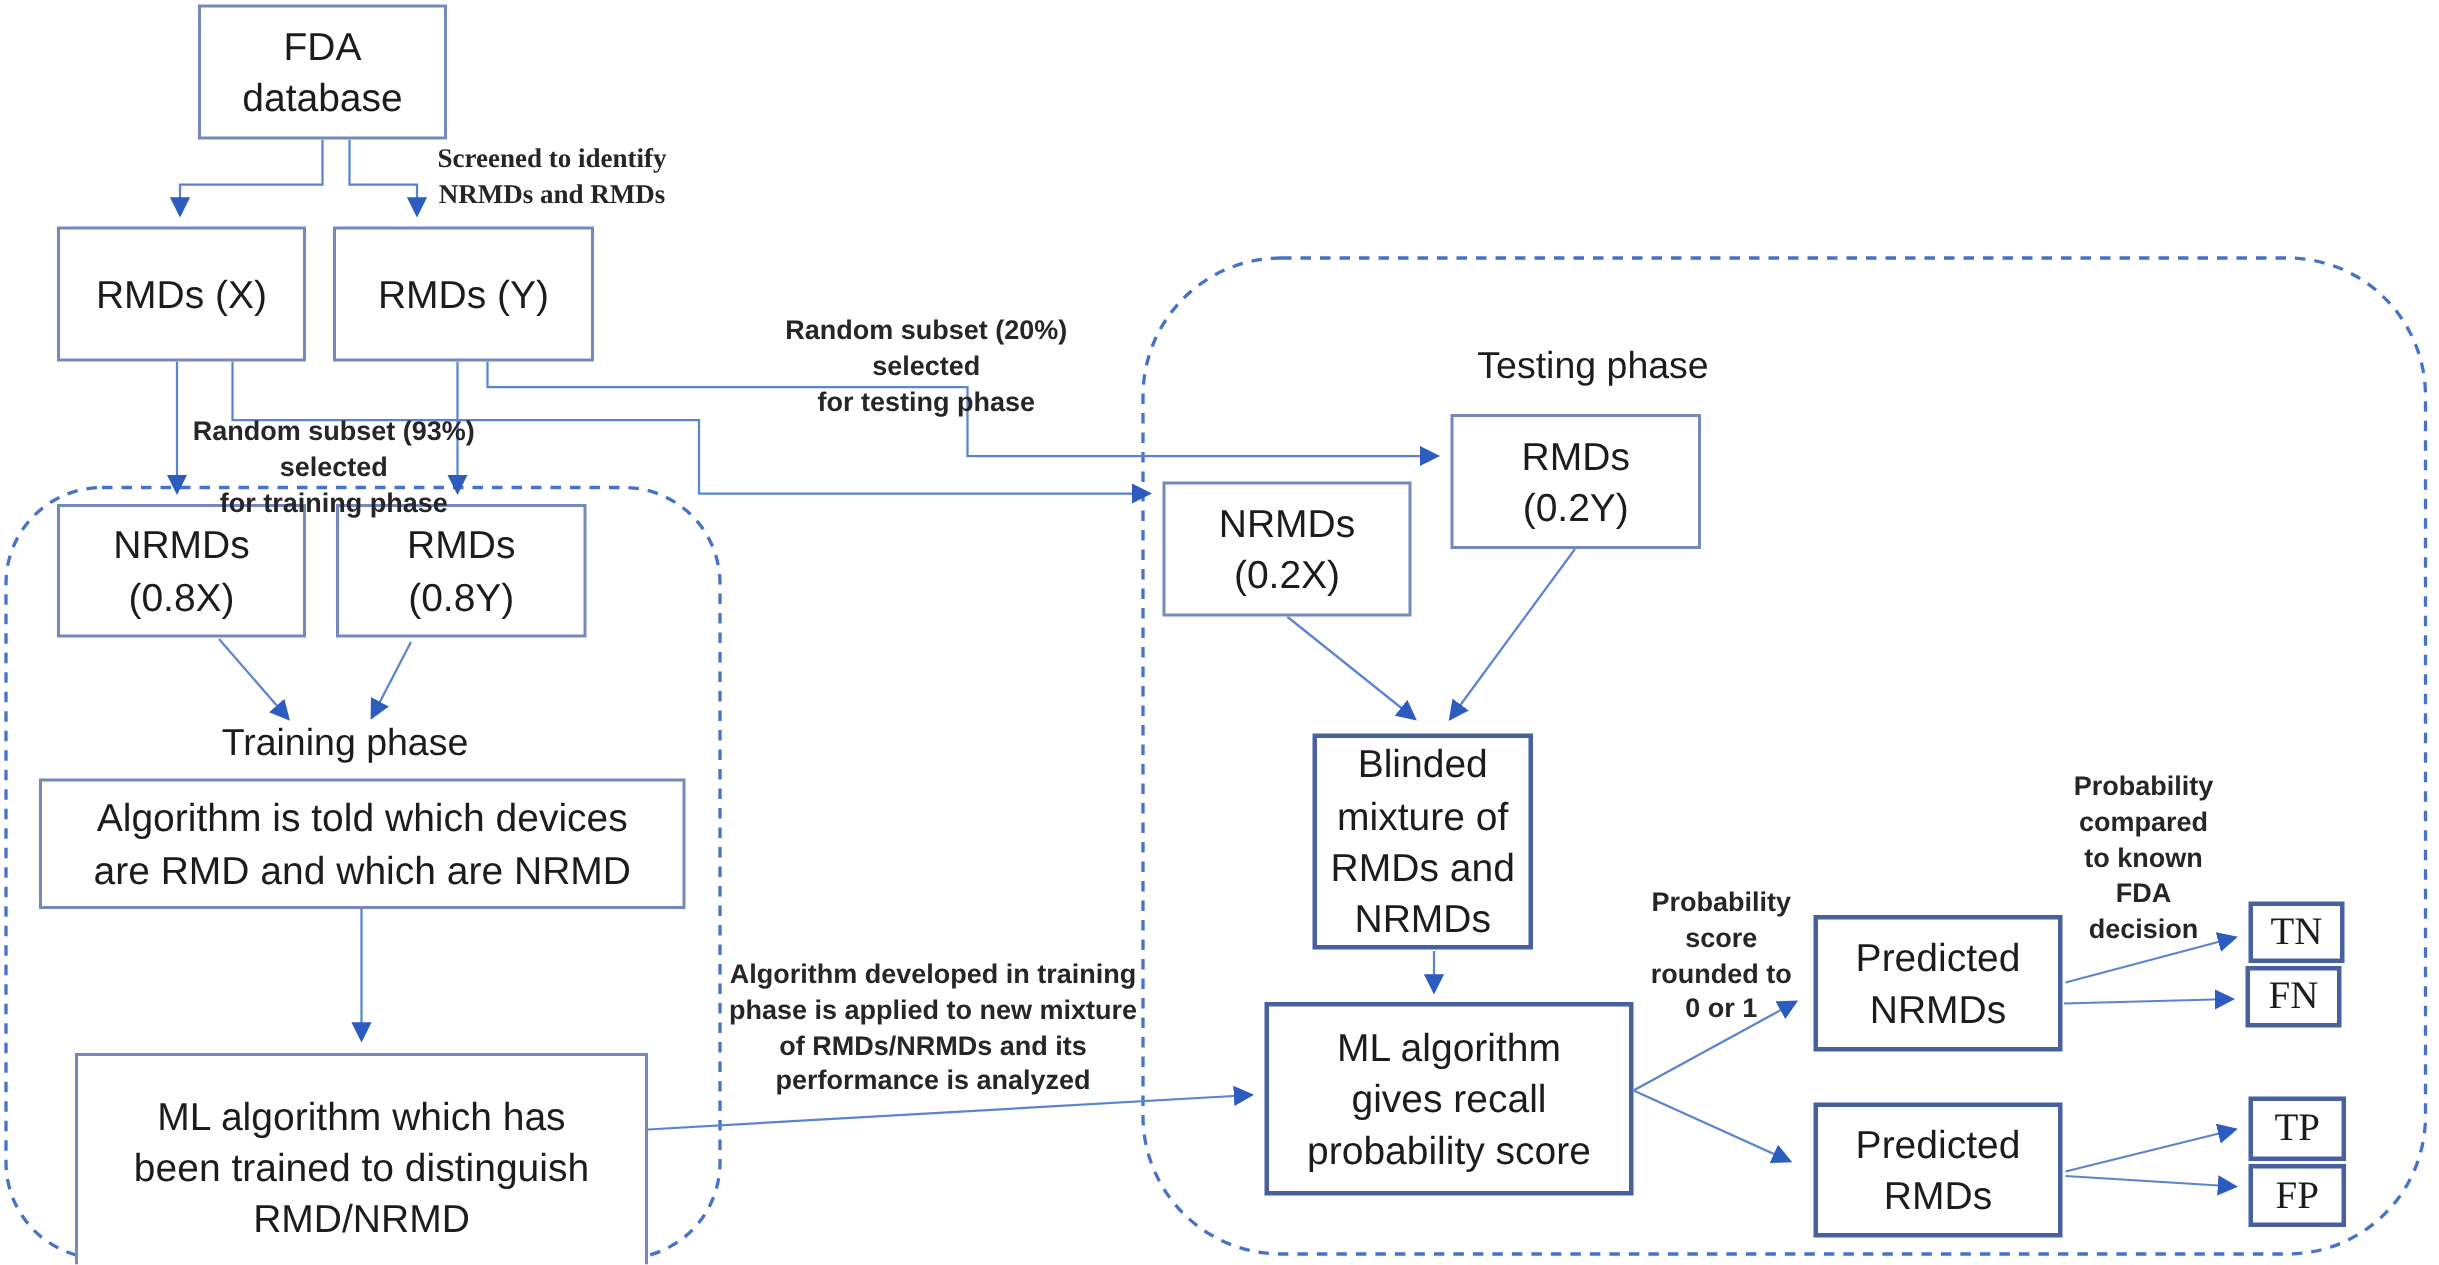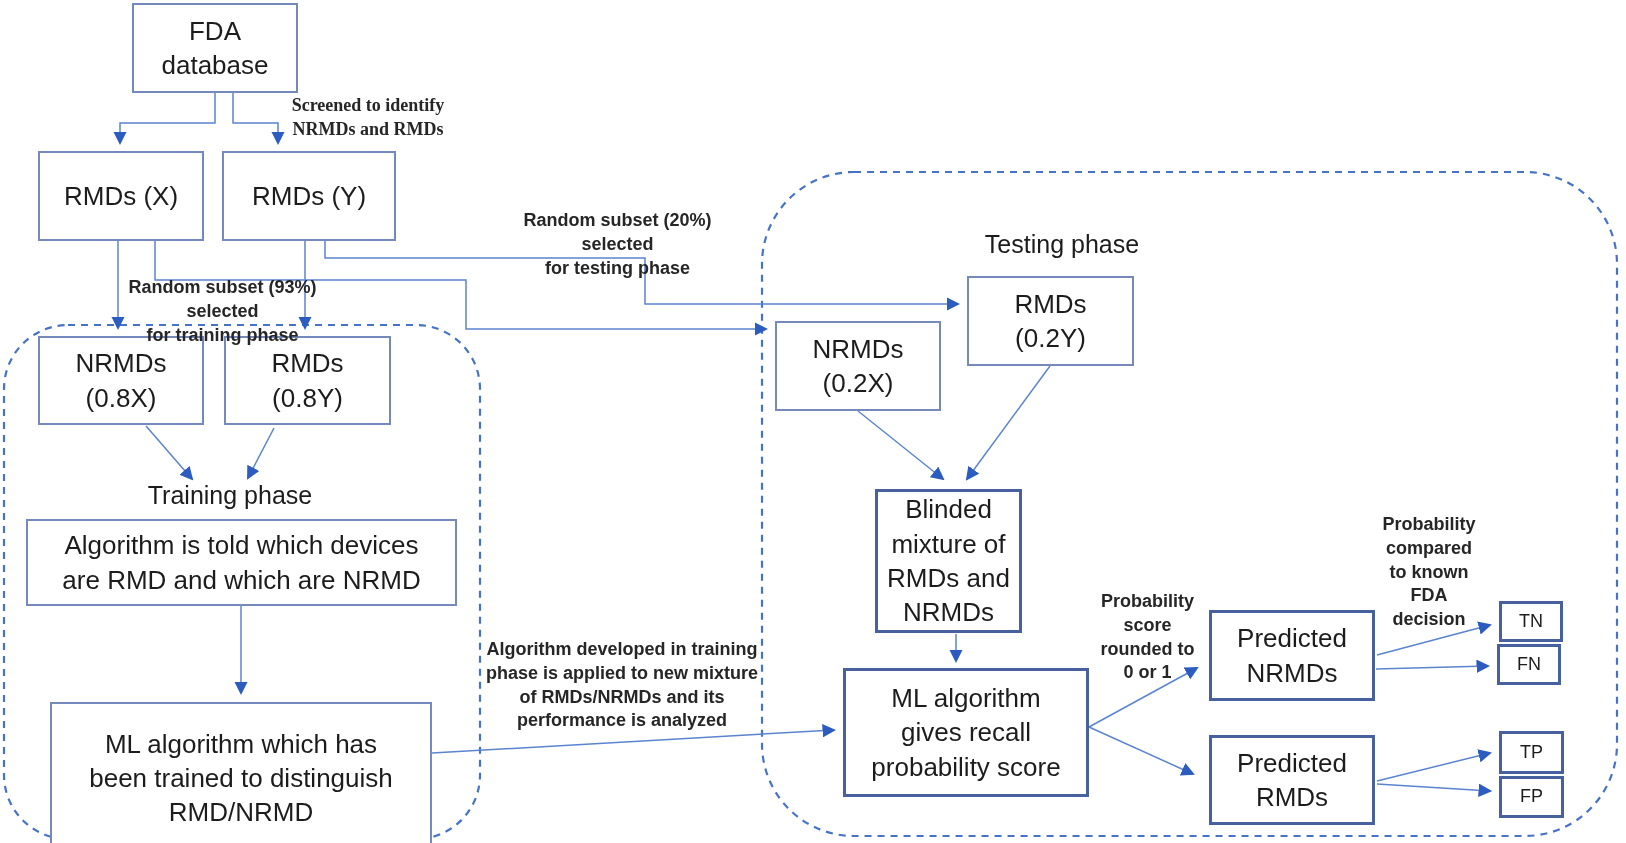--- a/index.html
+++ b/index.html
@@ -9,21 +9,21 @@
   }
   #wires{position:absolute;left:0;top:0;z-index:1;}
   .box{
     position:absolute;z-index:2;background:#ffffff;
     border:2px solid #7589bd;box-sizing:border-box;
     display:flex;align-items:center;justify-content:center;
     text-align:center;white-space:pre-line;
     font-size:26px;line-height:1.32;color:#1c1c1c;
   }
   .box.dark{border:3px solid #46619e;}
-  .box.small{font-size:18px;}
+  .box.small{font-size:26px;font-family:Liberation Serif, serif;}
   .note{
     position:absolute;z-index:3;text-align:center;white-space:pre-line;
     font-size:18px;font-weight:700;line-height:1.32;color:#262626;
   }
   .phase-title{
     position:absolute;z-index:3;text-align:center;white-space:pre-line;
     font-size:25px;font-weight:400;color:#1c1c1c;
   }
 </style>
 </head>

